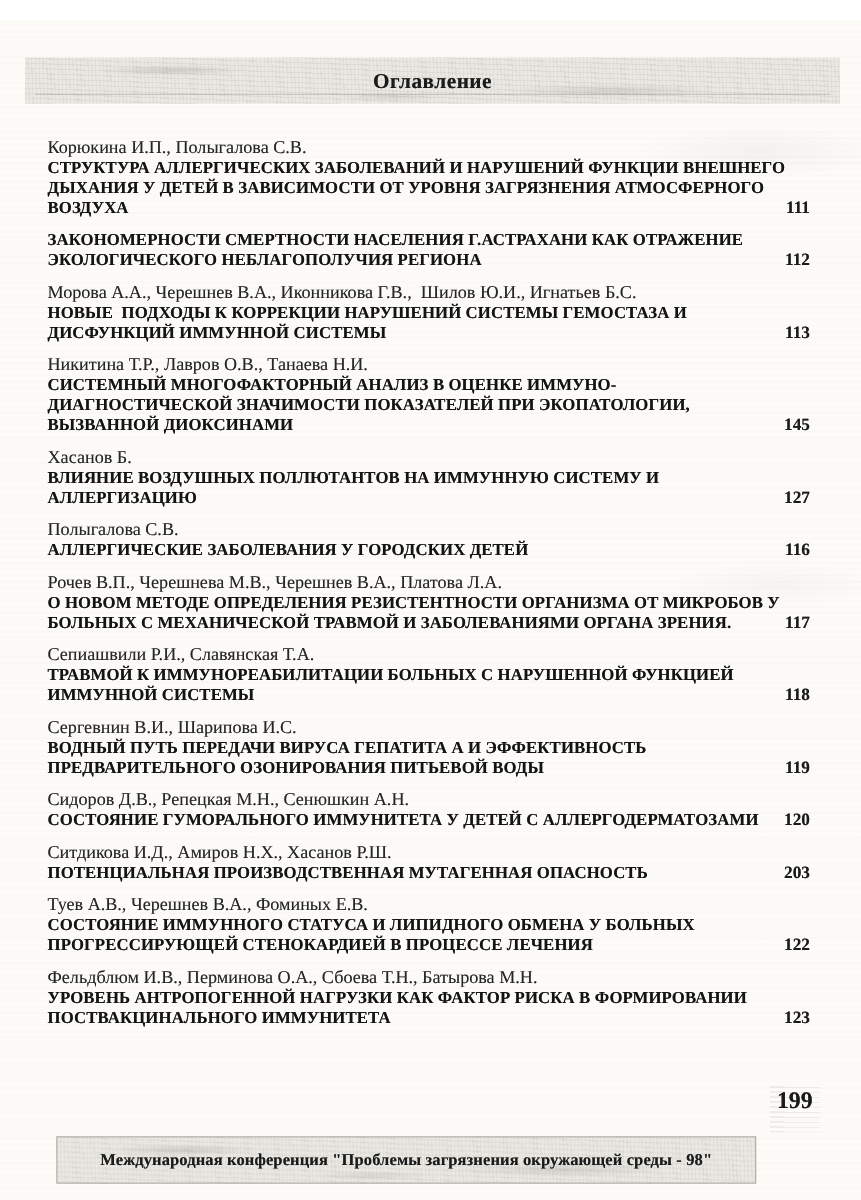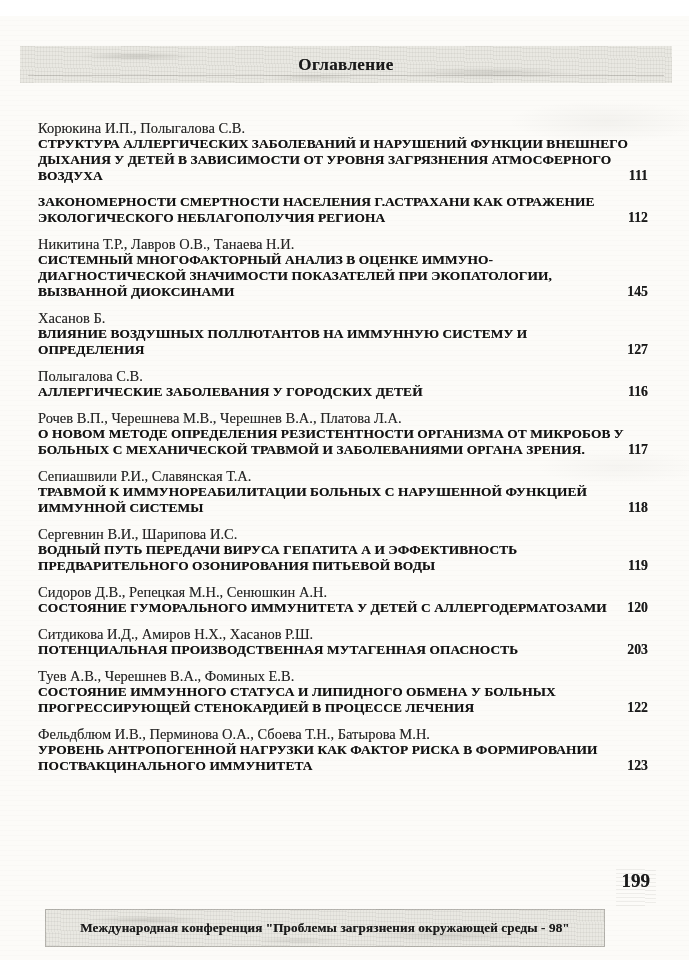--- a/index.html
+++ b/index.html
@@ -48,21 +48,21 @@
   }
   .header-title {
     font-weight: bold;
     font-size: 17px;
     letter-spacing: 0.4px;
     text-shadow: 0 0 0.5px rgba(30,30,30,0.65);
   }
   
   .entries {
     position: absolute;
-    top: 104px;
+    top: 94px;
     left: 38px;
     right: 41px;
   }
   .entry {
     position: relative;
     margin-bottom: 10px;
   }
   .authors {
     font-size: 14.5px;
     line-height: 16px;
@@ -138,33 +138,39 @@
 ВОЗДУХА</div>
       <div class="pagenum">111</div>
     </div>
 
     <div class="entry">
       <div class="title">ЗАКОНОМЕРНОСТИ СМЕРТНОСТИ НАСЕЛЕНИЯ Г.АСТРАХАНИ КАК ОТРАЖЕНИЕ
 ЭКОЛОГИЧЕСКОГО НЕБЛАГОПОЛУЧИЯ РЕГИОНА</div>
       <div class="pagenum">112</div>
     </div>
 
+    <div class="entry">
+      <div class="authors">Морова А.А., Черешнев В.А., Иконникова Г.В.,  Шилов Ю.И., Игнатьев Б.С.</div>
+      <div class="title">НОВЫЕ  ПОДХОДЫ К КОРРЕКЦИИ НАРУШЕНИЙ СИСТЕМЫ ГЕМОСТАЗА И
+ДИСФУНКЦИЙ ИММУННОЙ СИСТЕМЫ</div>
+      <div class="pagenum">113</div>
+    </div>
 
     <div class="entry">
       <div class="authors">Никитина Т.Р., Лавров О.В., Танаева Н.И.</div>
       <div class="title">СИСТЕМНЫЙ МНОГОФАКТОРНЫЙ АНАЛИЗ В ОЦЕНКЕ ИММУНО-
 ДИАГНОСТИЧЕСКОЙ ЗНАЧИМОСТИ ПОКАЗАТЕЛЕЙ ПРИ ЭКОПАТОЛОГИИ,
 ВЫЗВАННОЙ ДИОКСИНАМИ</div>
       <div class="pagenum">145</div>
     </div>
 
     <div class="entry">
       <div class="authors">Хасанов Б.</div>
       <div class="title">ВЛИЯНИЕ ВОЗДУШНЫХ ПОЛЛЮТАНТОВ НА ИММУННУЮ СИСТЕМУ И
-ОПРЕДЕЛЕНИЯ</div>
+АЛЛЕРГИЗАЦИЮ</div>
       <div class="pagenum">127</div>
     </div>
 
     <div class="entry">
       <div class="authors">Полыгалова С.В.</div>
       <div class="title">АЛЛЕРГИЧЕСКИЕ ЗАБОЛЕВАНИЯ У ГОРОДСКИХ ДЕТЕЙ</div>
       <div class="pagenum">116</div>
     </div>
 
     <div class="entry">

